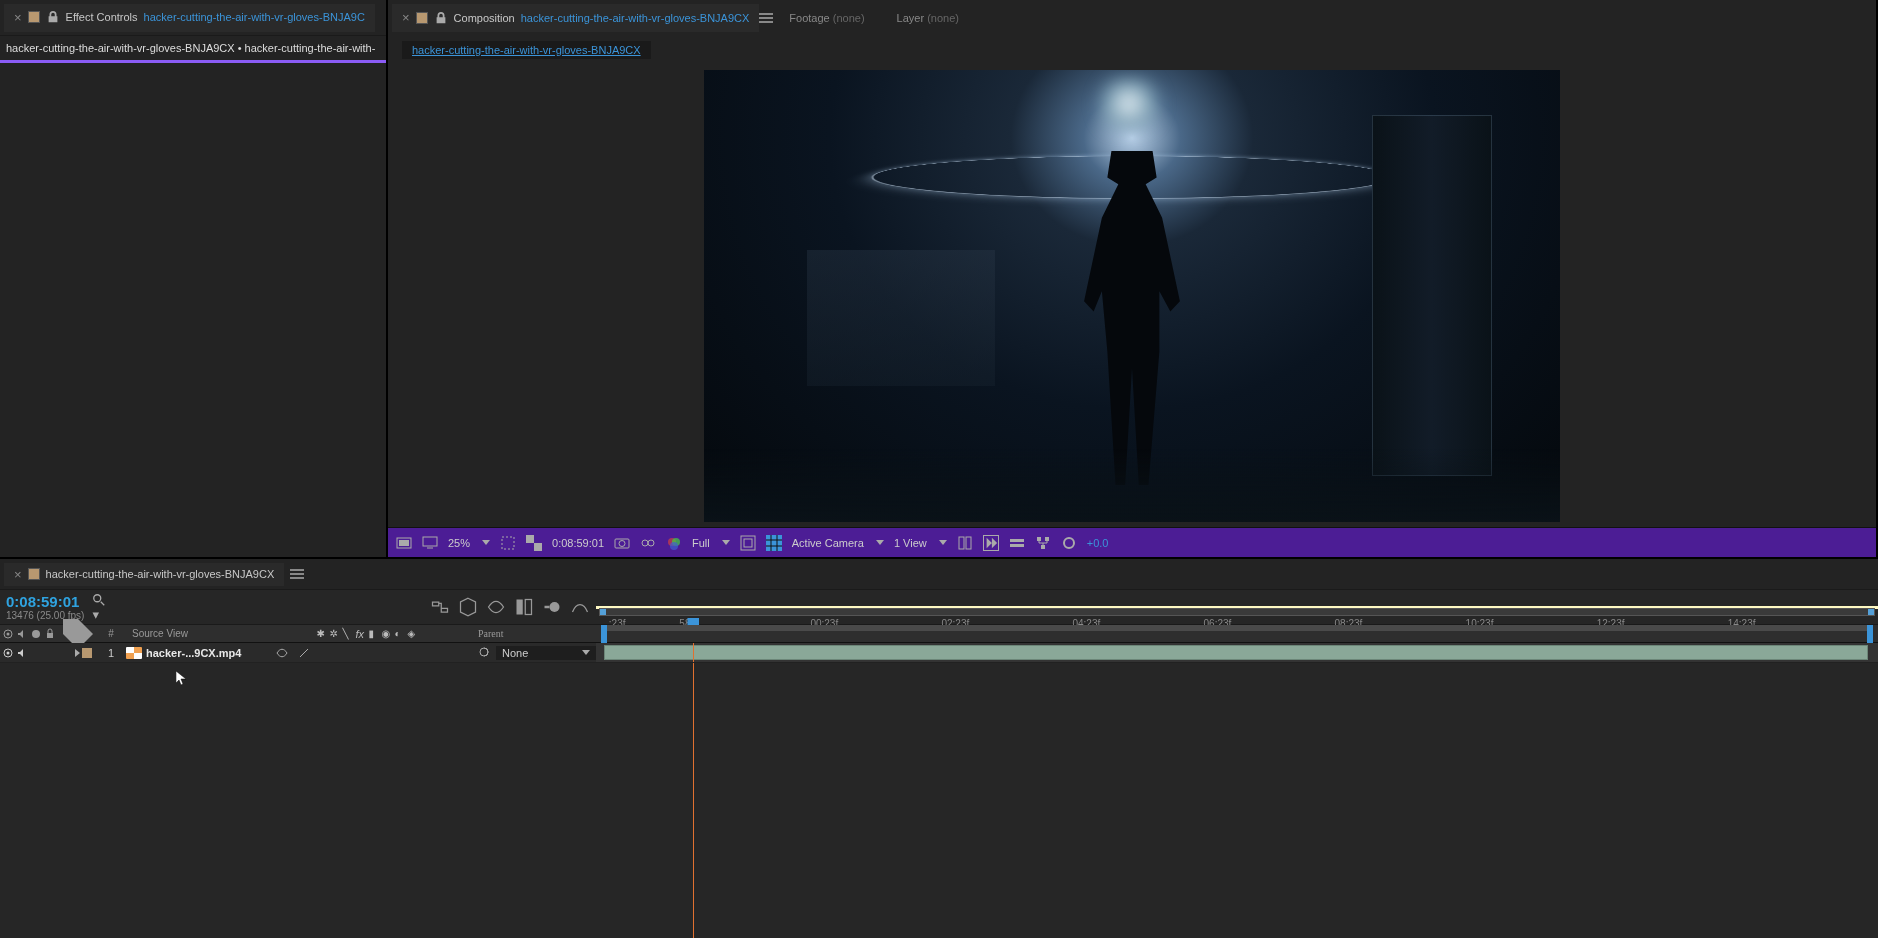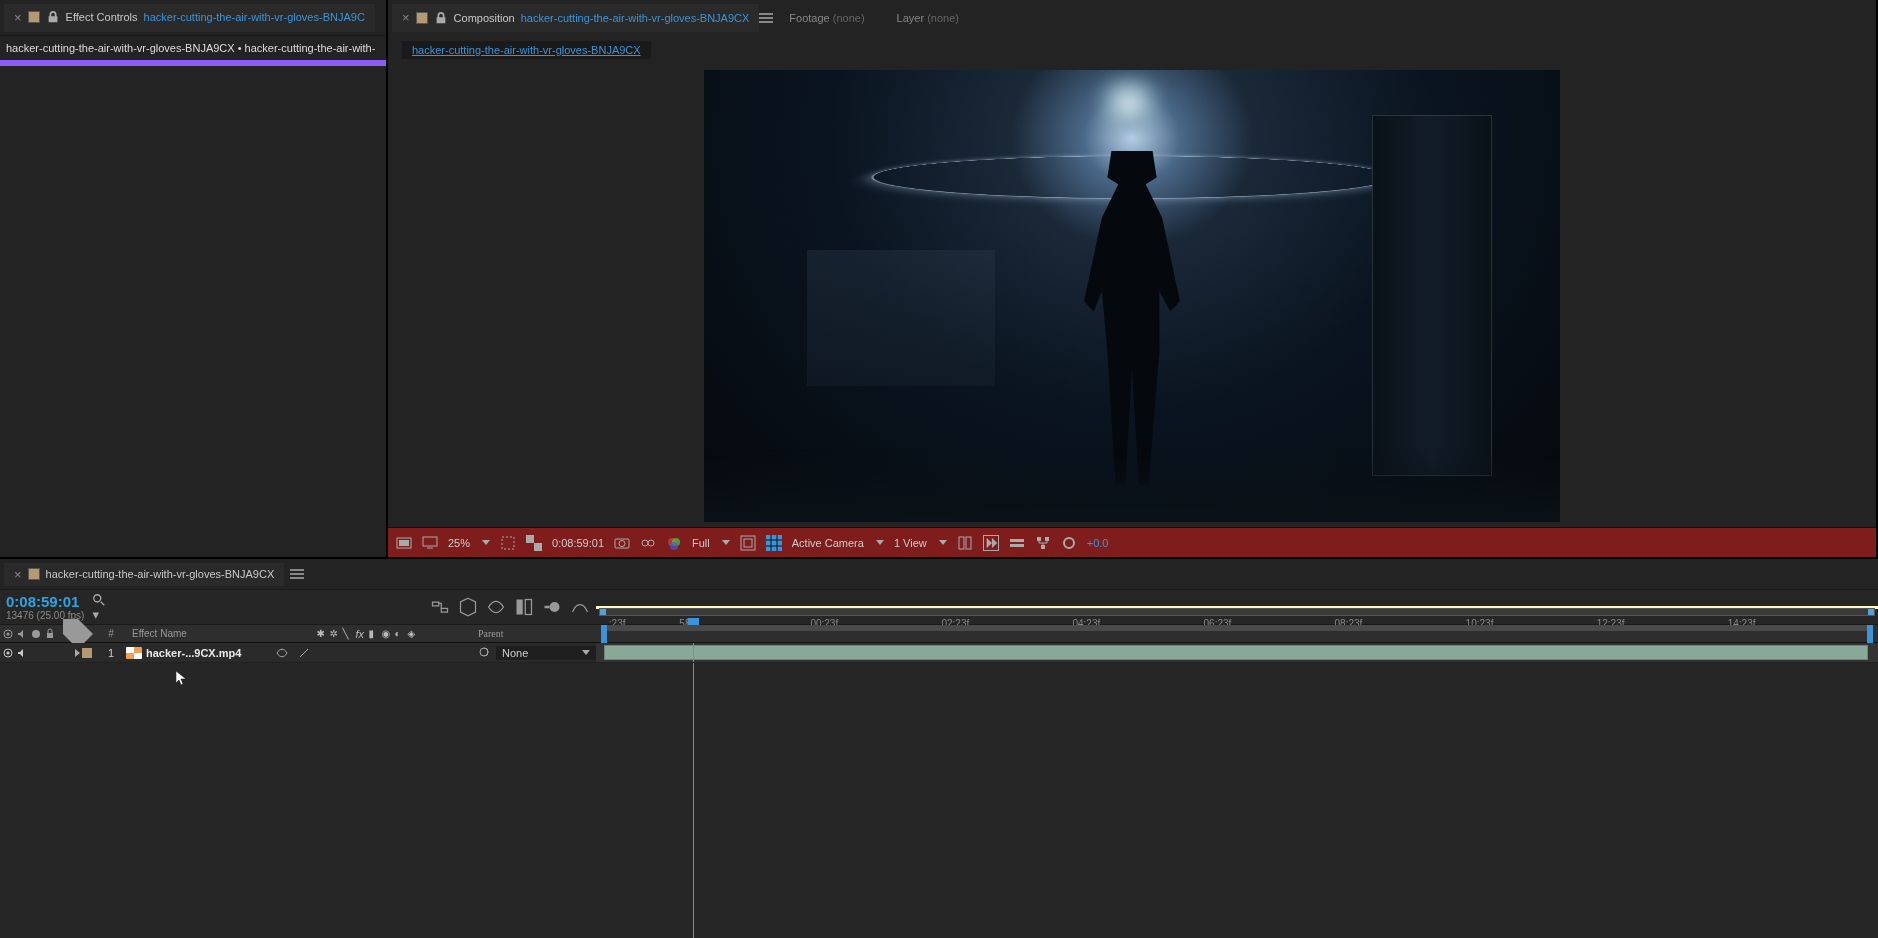--- a/index.html
+++ b/index.html
@@ -6,38 +6,38 @@
 body { background: #1e1e1e; width: 1878px; height: 938px; color: #c8c8c8; font-size: 11px; overflow: hidden; display: flex; flex-direction: column; }
 .top-section { display: flex; height: 558px; border-bottom: 1px solid #000; }
 .left-panel { width: 388px; background: #232323; border-right: 2px solid #000; display: flex; flex-direction: column; }
 .panel-tabs { height: 36px; display: flex; align-items: center; background: #232323; border-bottom: 1px solid #1a1a1a; padding-left: 4px; }
 .tab { display: flex; align-items: center; height: 28px; padding: 0 10px; background: #232323; border-bottom: 1px solid transparent; cursor: pointer; gap: 6px; }
 .tab.active { background: #2a2a2a; }
 .tab-close { color: #888; font-size: 13px; cursor: pointer; }
 .swatch { width: 12px; height: 12px; background: #b89870; border: 1px solid #555; }
 .tab-label { color: #c8c8c8; }
 .tab-link { color: #3b94d9; }
-.panel-crumb { padding: 6px 6px; background: #232323; color: #ddd; font-size: 11px; white-space: nowrap; overflow: hidden; border-bottom: 6px solid #8b5cf6; }
+.panel-crumb { padding: 6px 6px; background: #232323; color: #ddd; font-size: 11px; white-space: nowrap; overflow: hidden; border-bottom: 3px solid #8b5cf6; }
 .panel-body { flex: 1; background: #232323; }
 
 .center-panel { flex: 1; background: #232323; display: flex; flex-direction: column; }
 .comp-tabs { height: 36px; display: flex; align-items: center; gap: 0; padding-left: 4px; }
 .subtab-row { height: 28px; display: flex; align-items: center; padding: 0 14px; }
 .subtab { background: #1a1a1a; padding: 3px 10px; color: #3b94d9; text-decoration: underline; }
 .viewer { flex: 1; display: flex; justify-content: center; align-items: center; background: #232323; padding: 4px; }
 .viewer-canvas { width: 856px; height: 452px; background: radial-gradient(ellipse at 50% 15%, #b8d0e8 0%, #4a6888 8%, #1a2838 20%, #0a1420 50%, #04080c 100%); position: relative; overflow: hidden; }
 
 .light-spot { position:absolute; left:45%; top:2%; width:80px; height:50px; background:radial-gradient(circle,#eef4fa 0%,#8ab 40%,transparent 70%); filter:blur(8px); }
 .ring { position:absolute; left:20%; top:8%; width:60%; height:30%; border:2px solid rgba(200,220,240,.55); border-radius:50%; transform:perspective(400px) rotateX(72deg); box-shadow:0 0 18px rgba(180,210,240,.5); }
 .figure { position:absolute; left:42%; top:18%; width:16%; height:74%; background:#05080c; clip-path: polygon(35% 0,65% 0,68% 8%,60% 10%,72% 20%,85% 45%,78% 48%,70% 42%,70% 60%,62% 100%,55% 100%,50% 65%,45% 100%,38% 100%,32% 60%,28% 42%,22% 48%,15% 45%,28% 20%,40% 10%,32% 8%); }
 .rack { position:absolute; right:8%; top:10%; width:14%; height:80%; background:linear-gradient(90deg,#0a1218 0%,#121c28 50%,#0a1218 100%); border:1px solid rgba(120,150,180,.25); }
 .screens { position:absolute; left:12%; top:40%; width:22%; height:30%; background:linear-gradient(#2a3848,#182430); opacity:.4; }
 .floor { position:absolute; left:0; bottom:0; width:100%; height:16%; background:linear-gradient(transparent,#0a1218); }
 
-.viewer-bar { height: 30px; background: #7f1d1d; border-top: 1px solid #111; display: flex; align-items: center; padding: 0 8px; gap: 10px; }
+.viewer-bar { height: 30px; background: #4c1d95; border-top: 1px solid #111; display: flex; align-items: center; padding: 0 8px; gap: 10px; }
 .vb-icon { width: 16px; height: 16px; display:flex; align-items:center; justify-content:center; color:#aaa; cursor:pointer; }
 .vb-text { color: #ccc; font-size: 11px; cursor:pointer; }
 .vb-drop { width:0; height:0; border-left:4px solid transparent; border-right:4px solid transparent; border-top:5px solid #aaa; margin-left:2px; }
 .exposure { color:#3b94d9;text-align:center; }
 
 .right-panel { width: 314px; background: #232323; border-left: 2px solid #000; }
 
 .right-panel { width: 2px; }
 
 .timeline-section { flex: 1; background: #232323; display: flex; flex-direction: column; border-top: 1px solid #000; }
@@ -379,21 +379,21 @@
               <path d="M4 5V3a2 2 0 014 0v2" fill="none" stroke="#999"></path>
             </svg>
           </span>
       </div>
       <div class="col-tag">
         <span class="tiny-icon"><svg viewBox="0 0 12 12">
               <path d="M1 1h5l5 5-5 5-5-5z" fill="#999"></path>
             </svg></span>
       </div>
       <div class="col-num">#</div>
-      <div class="col-name">Effect Name</div>
+      <div class="col-name">Source View</div>
       <div class="col-switches">
         <span class="tiny-icon">✱</span>
         <span class="tiny-icon">✲</span>
         <span class="tiny-icon">╲</span>
         <span class="tiny-icon" style="font-size:11px;font-style:italic;">fx</span>
         <span class="tiny-icon">▮</span>
         <span class="tiny-icon">◉</span>
         <span class="tiny-icon">◐</span>
         <span class="tiny-icon">◈</span>
       </div>

